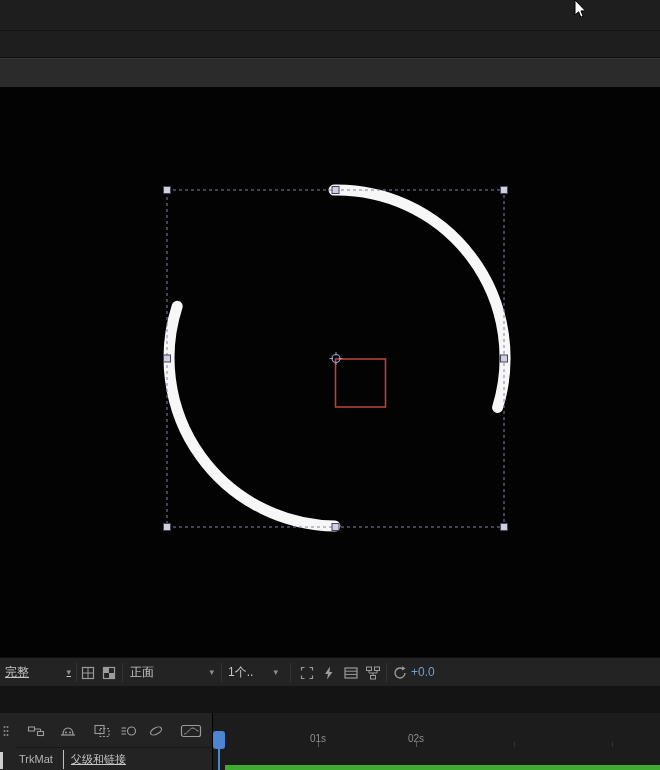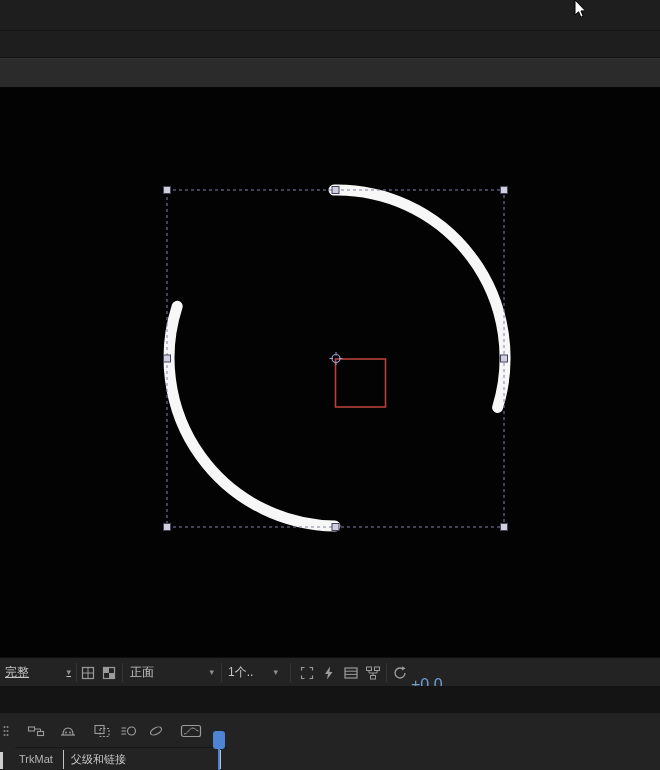--- a/index.html
+++ b/index.html
@@ -18,21 +18,21 @@
 
   
   .viewer{left:0;top:87px;width:660px;height:570px;background:#030303;}
 
   
   .controls-bar{left:0;top:657px;width:660px;height:29px;background:#232323;border-top:1px solid #0f0f0f;font-size:12px;color:#c6c6c6;}
   .dropdown{position:absolute;top:0;height:29px;display:flex;align-items:center;justify-content:space-between;color:#c6c6c6;cursor:default;}
   .chev{color:#8f8f8f;font-size:9px;line-height:29px;}
   .vsep{position:absolute;top:5px;width:1px;height:19px;background:#343434;}
   .icon-btn{position:absolute;top:6px;width:17px;height:17px;background:none;border:none;padding:0;margin:0;display:flex;align-items:center;justify-content:center;cursor:default;}
-  .exposure-val{position:absolute;top:12px;height:29px;line-height:29px;color:#6fa0d0;font-size:16px;}
+  .exposure-val{position:absolute;top:0;height:29px;line-height:29px;color:#6fa0d0;font-size:12px;}
 
   
   .gap-strip{left:0;top:686px;width:660px;height:27px;background:#141414;}
 
   
   .timeline{left:0;top:713px;width:660px;height:57px;background:#232323;}
   .tl-iconrow{left:0;top:713px;width:212px;height:34px;}
   .tl-icon{position:absolute;top:8px;width:20px;height:20px;background:none;border:none;padding:0;margin:0;display:flex;align-items:center;justify-content:center;cursor:default;}
   .tl-headrow{left:0;top:747px;width:212px;height:23px;background:#232323;border-top:1px solid #181818;}
   .tl-col-label{position:absolute;top:0;height:23px;line-height:23px;font-size:11px;color:#b5b5b5;white-space:nowrap;}
@@ -218,24 +218,34 @@
         <svg width="22" height="16" viewBox="0 0 22 16">
           <rect x="1.5" y="2.5" width="19" height="11" rx="2" fill="none" stroke="#9b9b9b" stroke-width="1.2"></rect>
           <path d="M4 11 C8 11 9 5 13 5 C15.5 5 16 8 18.5 8" fill="none" stroke="#9b9b9b" stroke-width="1"></path>
         </svg>
       </button>
     </div>
 
     <div class="abs tl-headrow" style="left:15px;top:34px;">
       <span class="tl-col-label" style="left:4px;">TrkMat</span>
       <div class="col-sep" style="left:48px;"></div>
-      <span class="tl-col-label" style="left:56px;color:#c8c8c8;">父级和链接</span>
+      <span class="tl-col-label" style="left:56px;color:#c8c8c8;text-decoration:underline;">父级和链接</span>
       <div class="col-sep" style="left:205px;"></div>
     </div>
 
+    <div class="abs ruler" style="left:212px;top:0;">
+      <div class="ruler-tick" style="left:7px;"></div>
+      <div class="ruler-label" style="left:105px;">01s</div>
+      <div class="ruler-tick" style="left:105px;"></div>
+      <div class="ruler-label" style="left:203px;">02s</div>
+      <div class="ruler-tick" style="left:203px;"></div>
+      <div class="ruler-tick dim" style="left:301px;"></div>
+      <div class="ruler-tick dim" style="left:399px;"></div>
+      <div class="render-bar"></div>
+    </div>
   </div>
 
   <div class="abs playhead-head"></div>
   <div class="abs playhead-line"></div>
 
   <div class="abs edge-nub"></div>
 
   <svg class="abs cursor" style="left:570px;top:0;" width="20" height="22" viewBox="0 0 20 22">
     <polygon points="5,0 5,15 8.6,11.8 10.8,17.2 13.2,16.2 11,10.9 15.5,10.9" fill="#ffffff" stroke="#000000" stroke-width="1"></polygon>
   </svg>

